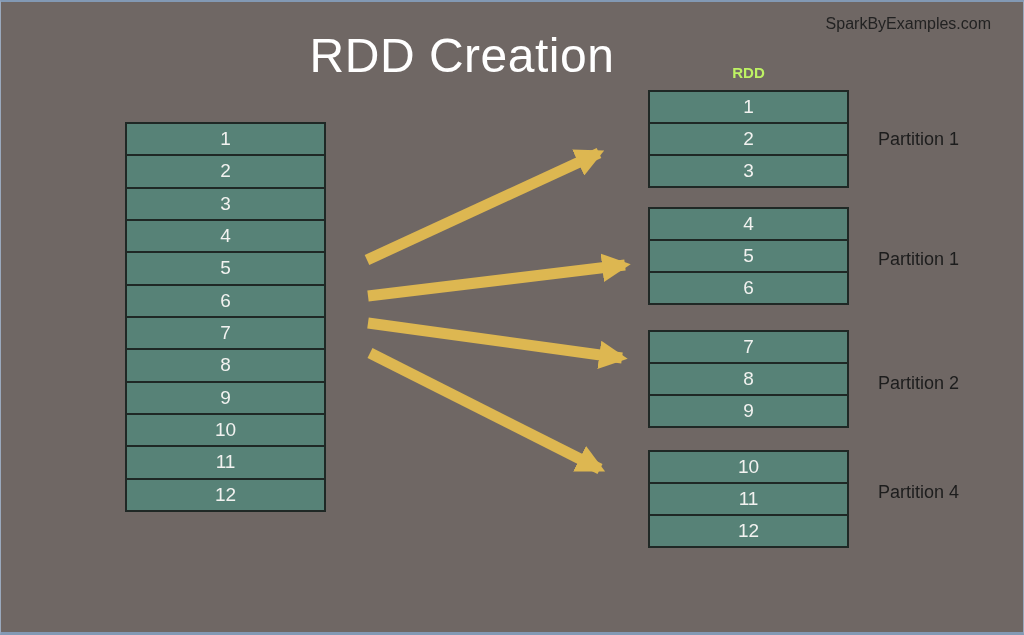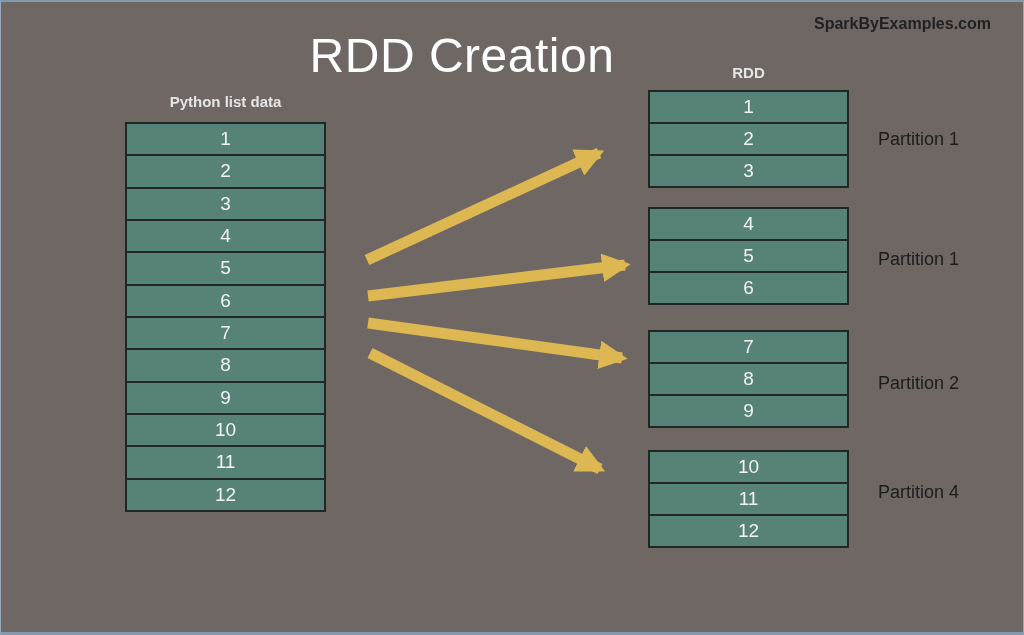--- a/index.html
+++ b/index.html
@@ -35,27 +35,27 @@
     font-size:48px;
     font-weight:400;
     letter-spacing:0.5px;
     white-space:nowrap;
   }
   .watermark{
     position:absolute;
     right:32px;top:13px;
     color:var(--dark-text);
     font-size:16px;
-    font-weight:700;
+    font-weight:400;
     white-space:nowrap;
   }
   .col-label{
     position:absolute;
     text-align:center;
-    color:#e5e5e5;
+    color:#bef264;
     font-size:15px;
     font-weight:700;
     white-space:nowrap;
   }
   .list-label{left:124px;width:201px;top:91px;}
   .rdd-label{left:647px;width:201px;top:62px;}
   .stack{
     position:absolute;
     display:flex;
     flex-direction:column;
@@ -118,21 +118,20 @@
       <marker id="ah" viewBox="0 0 10 10" refX="8" refY="5" markerWidth="2.6" markerHeight="2.6" orient="auto">
         <path class="arrow-head" d="M0,0 L10,5 L0,10 z"></path>
       </marker>
     </defs>
     <line class="arrow-line" x1="366" y1="258" x2="598" y2="151" marker-end="url(#ah)"></line>
     <line class="arrow-line" x1="367" y1="294" x2="624" y2="263" marker-end="url(#ah)"></line>
     <line class="arrow-line" x1="367" y1="321" x2="621" y2="356" marker-end="url(#ah)"></line>
     <line class="arrow-line" x1="369" y1="351" x2="599" y2="467" marker-end="url(#ah)"></line>
   </svg>
 
-  <div class="col-label list-label">Python list data</div>
   <div class="stack source-stack">
     <div class="cell">1</div>
     <div class="cell">2</div>
     <div class="cell">3</div>
     <div class="cell">4</div>
     <div class="cell">5</div>
     <div class="cell">6</div>
     <div class="cell">7</div>
     <div class="cell">8</div>
     <div class="cell">9</div>

